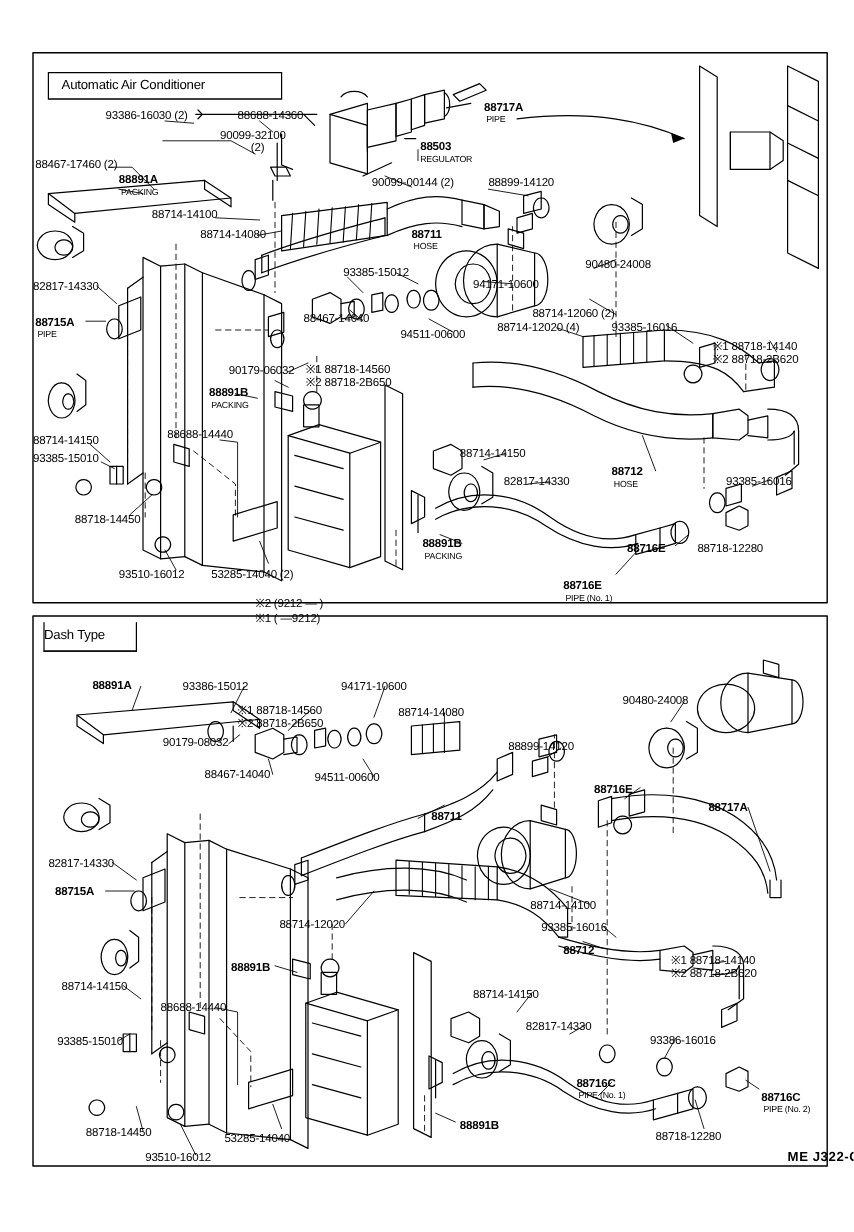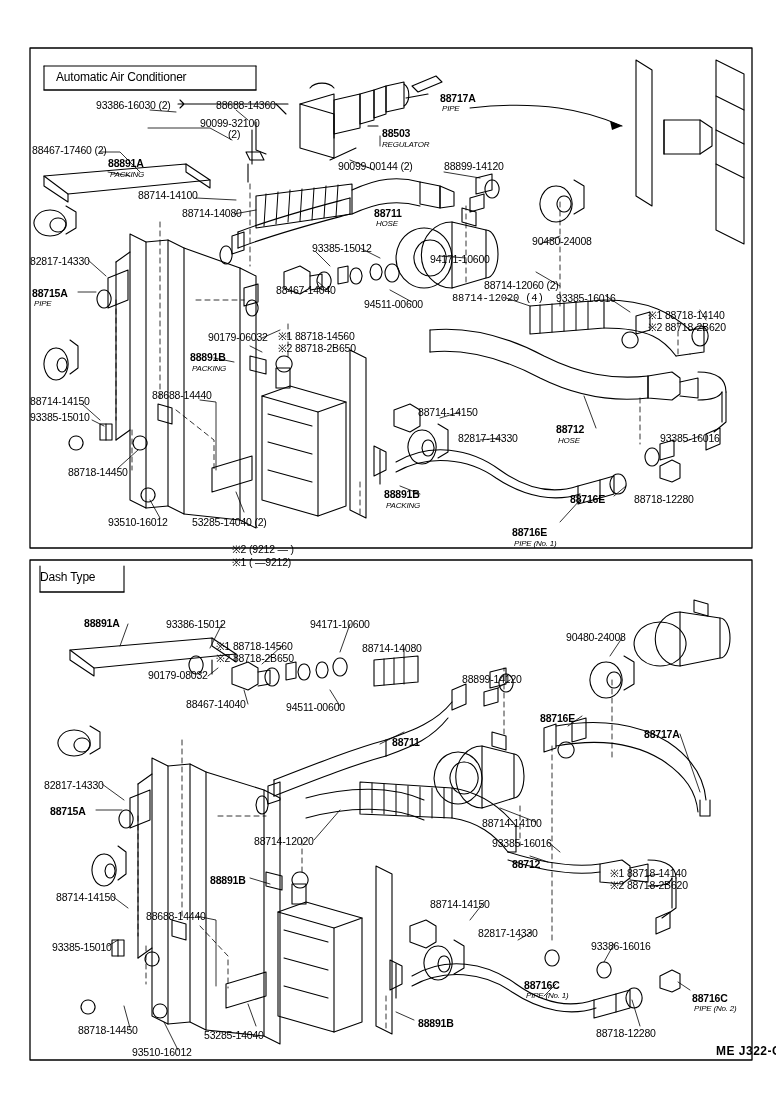--- a/index.html
+++ b/index.html
@@ -1,21 +1,21 @@
 <!DOCTYPE html>
 <html><head>
 <meta charset="utf-8">
 <style>
   html,body{margin:0;padding:0;background:#ffffff;}
   body{width:776px;height:1120px;position:relative;font-family:"Liberation Sans",sans-serif;color:#000;}
   #sheet{position:absolute;left:0;top:0;width:776px;height:1120px;overflow:hidden;}
   svg.art{position:absolute;left:0;top:0;width:776px;height:1120px;pointer-events:none;}
   .lbl{position:absolute;font-size:10.5px;line-height:11px;white-space:nowrap;letter-spacing:-0.2px;}
   .lbl.b{font-weight:bold;}
-  .lbl.sm{font-size:8px;line-height:9px;font-style:italic;}
+  .lbl.sm{font-size:8px;line-height:9px;}
   .lbl.sec{font-size:12px;}
   .lbl.code{font-size:12px;font-weight:bold;letter-spacing:0.5px;}
 </style>
 </head>
 <body>
 
 <div id="sheet">
 
   <svg class="art" viewBox="0 0 776 1120">
     <g fill="none" stroke="#000" stroke-width="1.1" stroke-linecap="round" stroke-linejoin="round">
@@ -429,21 +429,21 @@
       <div class="lbl sm" style="left: 376px; top: 219px;">HOSE</div>
       <div class="lbl" style="left: 532px; top: 236px;">90480-24008</div>
       <div class="lbl" style="left: 30px; top: 256px;">82817-14330</div>
       <div class="lbl" style="left: 312px; top: 243px;">93385-15012</div>
       <div class="lbl" style="left: 430px; top: 254px;">94171-10600</div>
       <div class="lbl" style="left: 484px; top: 280px;">88714-12060 (2)</div>
       <div class="lbl b" style="left: 32px; top: 288px;">88715A</div>
       <div class="lbl sm" style="left: 34px; top: 299px;">PIPE</div>
       <div class="lbl" style="left: 276px; top: 285px;">88467-14040</div>
       <div class="lbl" style="left: 364px; top: 299px;">94511-00600</div>
-      <div class="lbl" style="left: 452px; top: 293px; font-family: Liberation Mono, monospace;">88714-12020 (4)</div>
+      <div class="lbl" style="left: 452px; top: 293px;">88714-12020 (4)</div>
       <div class="lbl" style="left: 556px; top: 293px;">93385-16016</div>
       <div class="lbl" style="left: 648px; top: 310px;">※1 88718-14140</div>
       <div class="lbl" style="left: 648px; top: 322px;">※2 88718-2B620</div>
       <div class="lbl" style="left: 208px; top: 332px; text-align: center;">90179-06032</div>
       <div class="lbl" style="left: 278px; top: 331px;">※1 88718-14560</div>
       <div class="lbl" style="left: 278px; top: 343px;">※2 88718-2B650</div>
       <div class="lbl b" style="left: 190px; top: 352px;">88891B</div>
       <div class="lbl sm" style="left: 192px; top: 364px;">PACKING</div>
       <div class="lbl" style="left: 152px; top: 390px;">88688-14440</div>
       <div class="lbl" style="left: 418px; top: 407px;">88714-14150</div>

